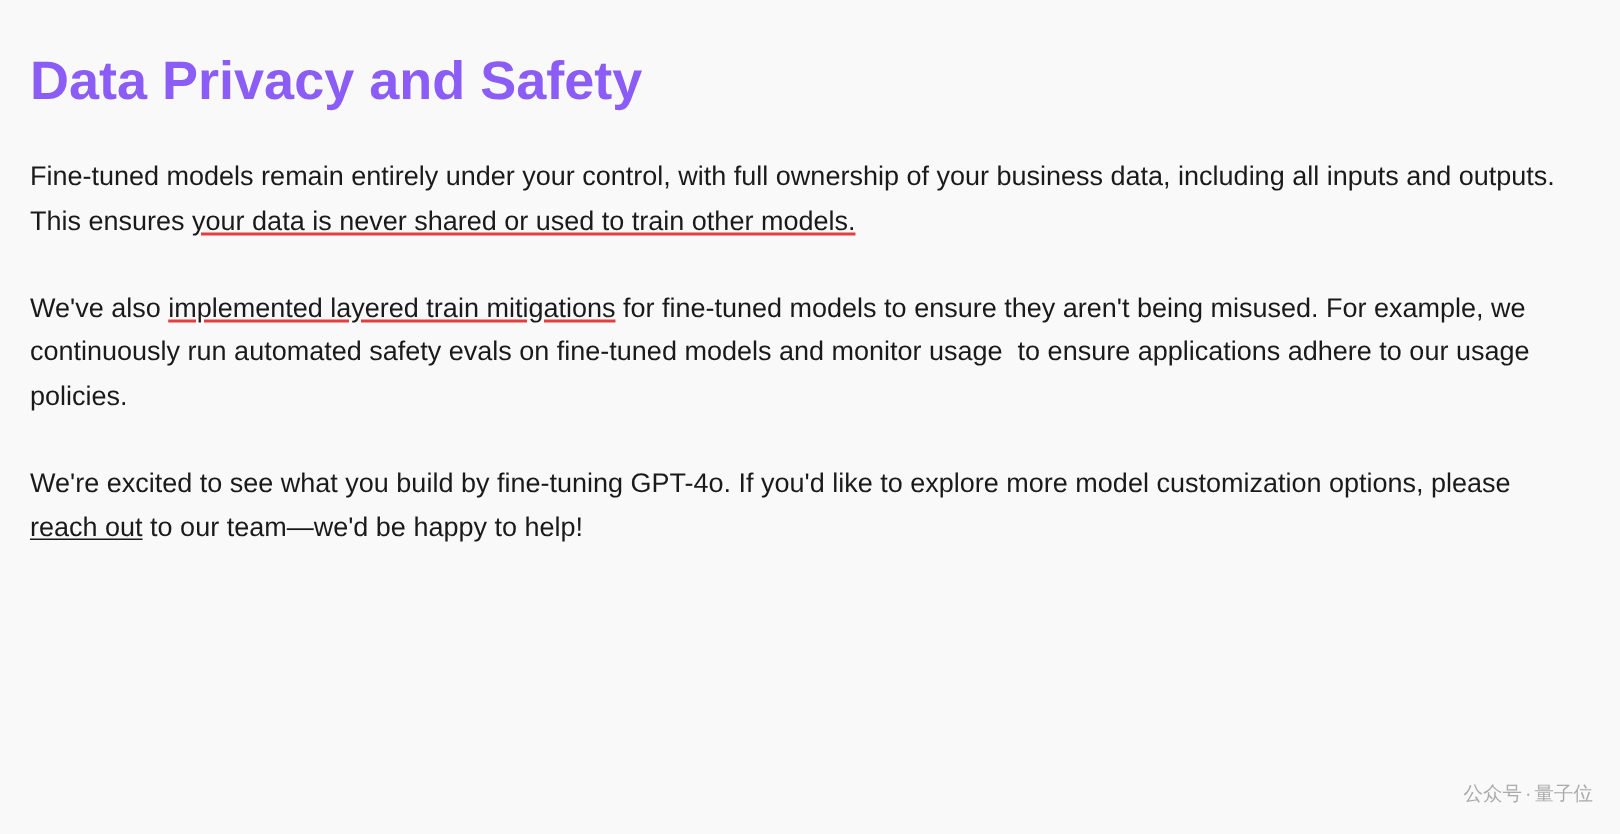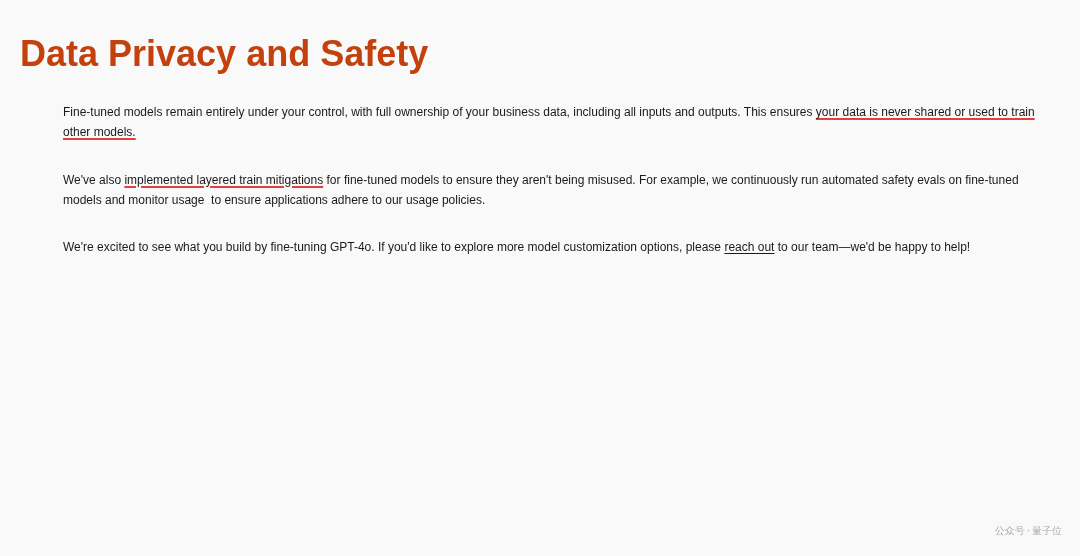--- a/index.html
+++ b/index.html
@@ -14,32 +14,31 @@
       color: #1a1a1a;
       width: 1080px;
       min-height: 556px;
       padding: 32px 40px 40px 20px;
       position: relative;
     }
 
     .page-title {
       font-size: 36px;
       font-weight: 700;
-      color: #c2410c;
+      color: #8b5cf6;
       margin-bottom: 28px;
       line-height: 1.2;
     }
 
     .body-text {
-      font-size: 12px;
+      font-size: 18px;
       line-height: 1.65;
       color: #1a1a1a;
       margin-bottom: 28px;
       max-width: 1020px;
-      margin-left: 43px;
     }
 
     .highlight-red {
       text-decoration: underline;
       text-decoration-color: #e53e3e;
       text-decoration-thickness: 2px;
       text-underline-offset: 2px;
     }
 
     .link-underline {
@@ -47,21 +46,21 @@
       text-decoration-color: #1a1a1a;
       text-decoration-thickness: 1px;
       text-underline-offset: 2px;
       cursor: pointer;
     }
 
     .watermark {
       position: absolute;
       bottom: 18px;
       right: 18px;
-      font-size: 10px;
+      font-size: 13px;
       color: #aaaaaa;
       font-family: -apple-system, BlinkMacSystemFont, sans-serif;
     }
 
     .watermark-dot {
       margin: 0 2px;
     }
   </style>
 </head>
 <body>

